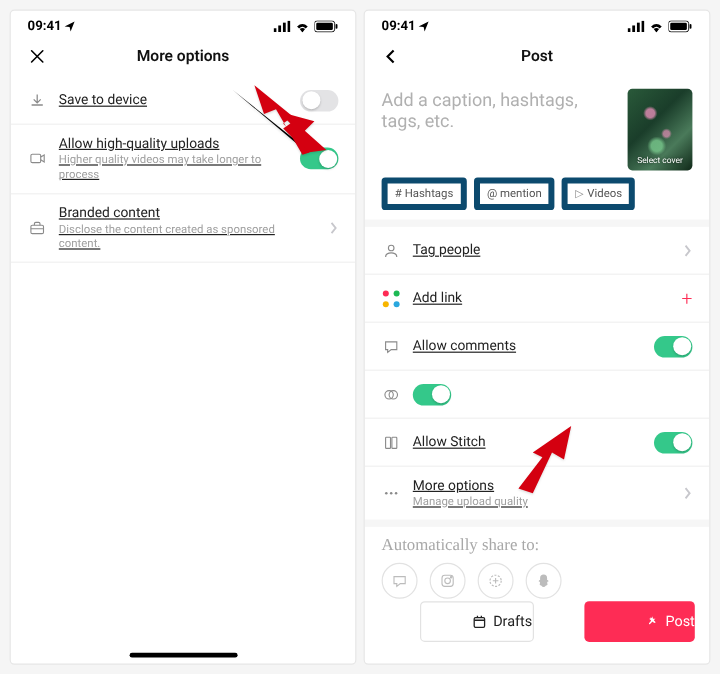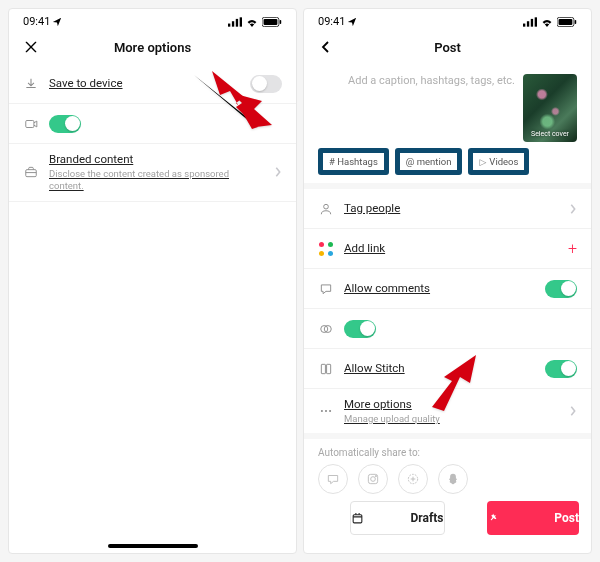--- a/index.html
+++ b/index.html
@@ -1,19 +1,19 @@
 <!DOCTYPE html>
 <html><head>
 <meta charset="utf-8">
 <style>
   * { box-sizing: border-box; margin: 0; padding: 0; font-family: -apple-system, BlinkMacSystemFont, "Segoe UI", Roboto, Helvetica, Arial, sans-serif; }
   body { background: #f5f5f5; width: 600px; height: 562px; position: relative; overflow: hidden; }
   .canvas { display: flex; gap: 6px; padding: 8px; width:100%; height:100%; }
   .phone { flex:1; background:#fff; border:1px solid #e6e6e6; border-radius:4px; display:flex; flex-direction:column; position:relative; overflow:hidden; }
-  .status-bar { display:flex; justify-content:space-between; align-items:center; padding:6px 14px 2px 14px; font-size:11px; font-weight:400; color:#000; }
+  .status-bar { display:flex; justify-content:space-between; align-items:center; padding:6px 14px 2px 14px; font-size:11px; font-weight:700; color:#000; }
   .status-left { display:flex; align-items:center; gap:2px; }
   .status-right { display:flex; align-items:center; gap:3px; }
   .status-right svg { display:block; }
   .nav-bar { display:flex; align-items:center; justify-content:center; position:relative; height:34px; padding:0 10px; }
   .nav-back { position:absolute; left:10px; display:flex; align-items:center; justify-content:center; width:24px; height:24px; }
   .nav-title { font-size:13px; font-weight:600; color:#111; }
   .list { flex:1; overflow:hidden; }
   .row { display:flex; align-items:center; padding:8px 14px; min-height:40px; border-bottom:1px solid #f1f1f1; gap:10px; font-size:11.5px; color:#222; }
   .row.noborder { border-bottom:none; }
   .row .icon-slot { width:16px; height:16px; display:flex; align-items:center; justify-content:center; color:#7a7a7a; flex-shrink:0; }
@@ -29,38 +29,38 @@
   .toggle .knob { width:15px; height:15px; border-radius:50%; background:#fff; position:absolute; top:1.5px; box-shadow:0 1px 2px rgba(0,0,0,0.2); }
   .toggle.on { background:#34c88a; }
   .toggle.on .knob { right:1.5px; }
   .toggle.off { background:#e3e3e5; }
   .toggle.off .knob { left:1.5px; }
 
   .home-indicator { position:absolute; bottom:5px; left:50%; transform:translateX(-50%); width:90px; height:4px; background:#000; border-radius:3px; }
 
   
   .caption-area { display:flex; padding:10px 14px 6px; gap:8px; }
-  .caption-text { flex:1; font-size:11px; color:#b0b0b0;text-align:right; }
+  .caption-text { flex:1; font-size:15px; color:#b0b0b0; }
   .cover-thumb { width:54px; height:68px; border-radius:4px; background:linear-gradient(135deg,#2a5a3a 0%,#1a3d2a 40%,#4a7a5a 70%,#0f2818 100%); position:relative; display:flex; align-items:flex-end; justify-content:center; overflow:hidden; }
   .cover-thumb::before { content:""; position:absolute; inset:0; background:
       radial-gradient(circle at 35% 30%, rgba(255,150,200,0.7) 0 6%, transparent 10%),
       radial-gradient(circle at 60% 55%, rgba(255,150,200,0.6) 0 5%, transparent 9%),
       radial-gradient(circle at 45% 70%, rgba(120,200,140,0.8) 0 8%, transparent 14%);
   }
   .cover-thumb .cover-label { position:relative; font-size:7px; color:#fff; text-align:center; padding-bottom:4px; text-shadow:0 0 3px rgba(0,0,0,0.7); }
   .chips { display:flex; gap:6px; padding:0 14px 8px; }
   .chip { border:5px solid #0c4a6e; border-radius:3px; padding:3px 6px; font-size:9.5px; color:#555; display:flex; align-items:center; gap:3px; }
   .chip .ci { font-size:9px; color:#888; }
   .divider { height:6px; background:#f6f6f6; }
   .share-section { padding:8px 14px 50px; }
-  .share-label { font-size:10px; color:#a8a8a8; margin-bottom:6px; }
+  .share-label { font-size:14px; color:#a8a8a8; margin-bottom:6px;font-family:Liberation Serif, serif; }
   .share-icons { display:flex; gap:10px; }
   .share-circ { width:30px; height:30px; border:1px solid #e2e2e2; border-radius:50%; display:flex; align-items:center; justify-content:center; color:#bcbcbc; }
   .bottom-actions { position:absolute; bottom:18px; left:0; right:0; display:flex; gap:8px; padding:0 12px; }
-  .btn { flex:1; height:34px; border-radius:4px; display:flex; align-items:center; justify-content:space-between; font-size:12px; font-weight:700; gap:5px;margin-left:34px; }
+  .btn { flex:1; height:34px; border-radius:4px; display:flex; align-items:center; justify-content:flex-end; font-size:12px; font-weight:400; gap:5px;margin-left:34px; }
   .btn-drafts { background:#fff; border:1px solid #e2e2e2; color:#222; }
   .btn-post { background:#fe2c55; color:#fff; }
   .btn-post svg { display:block; }
 
   
   .fourdots { width:14px; height:14px; position:relative; }
   .fourdots span { position:absolute; width:5px; height:5px; border-radius:50%; }
   .fourdots .d1 { top:0; left:0; background:#fe2c55; }
   .fourdots .d2 { top:0; right:0; background:#1db954; }
   .fourdots .d3 { bottom:0; left:0; background:#f7b500; }
@@ -123,20 +123,24 @@
               <div class="knob"></div>
             </div>
         </div>
       </div>
       <div class="row">
         <div class="icon-slot">
           <svg width="14" height="14" viewBox="0 0 24 24" fill="none" stroke="#8a8a8a" stroke-width="1.6">
               <rect x="3" y="6" width="14" height="12" rx="2"></rect>
               <path d="M17 10 L22 7 V17 L17 14"></path>
             </svg>
+        </div>
+        <div class="txt">
+          <span class="title">Allow high-quality uploads</span>
+          <span class="sub">Higher quality videos may take longer to process</span>
         </div>
         <div class="right">
           <div class="toggle on">
               <div class="knob"></div>
             </div>
         </div>
       </div>
       <div class="row">
         <div class="icon-slot">
           <svg width="14" height="14" viewBox="0 0 24 24" fill="none" stroke="#8a8a8a" stroke-width="1.6">

